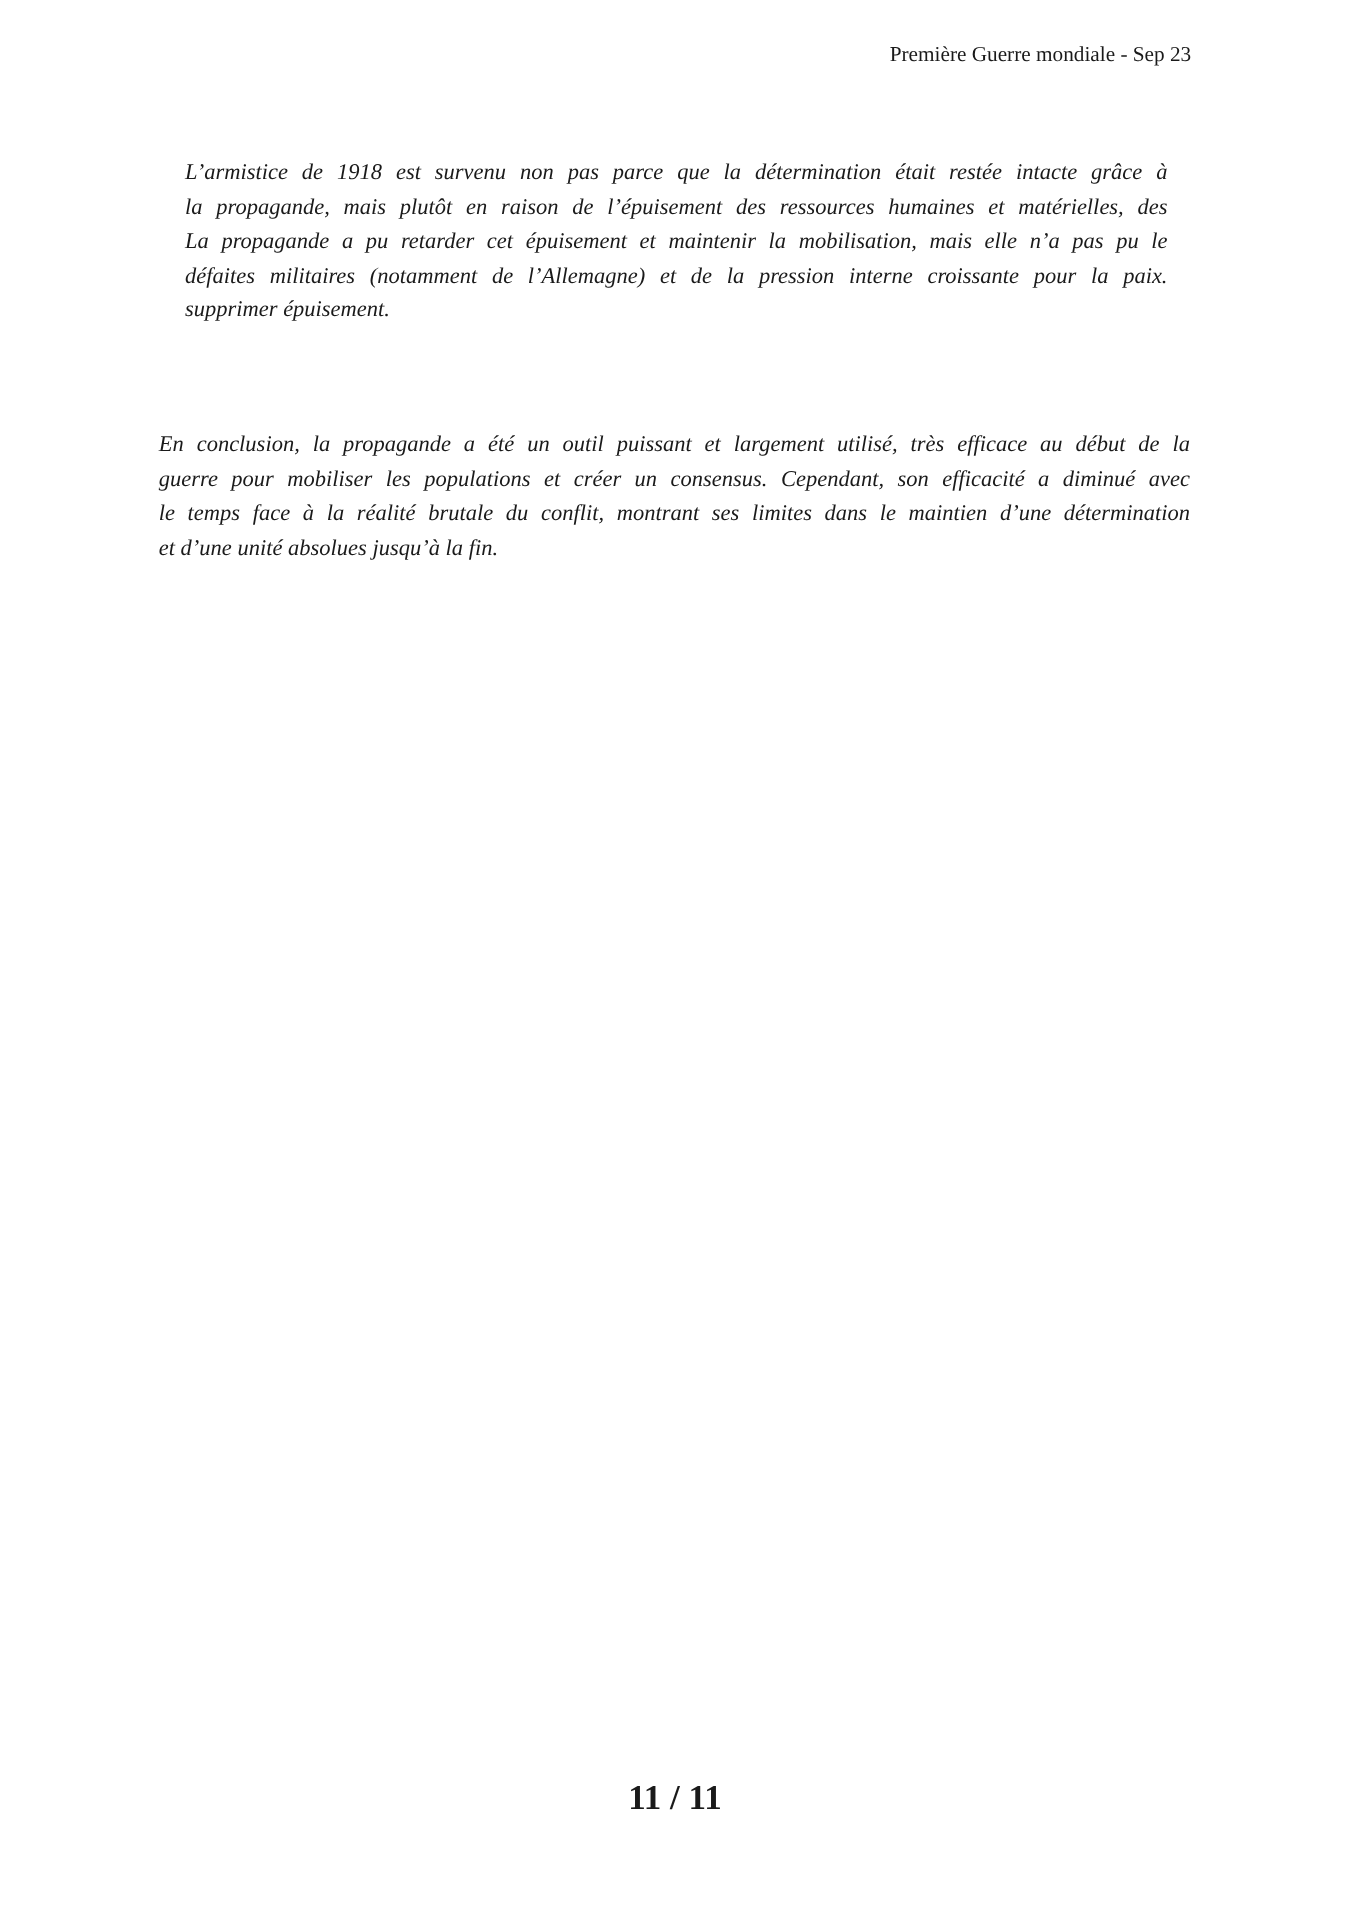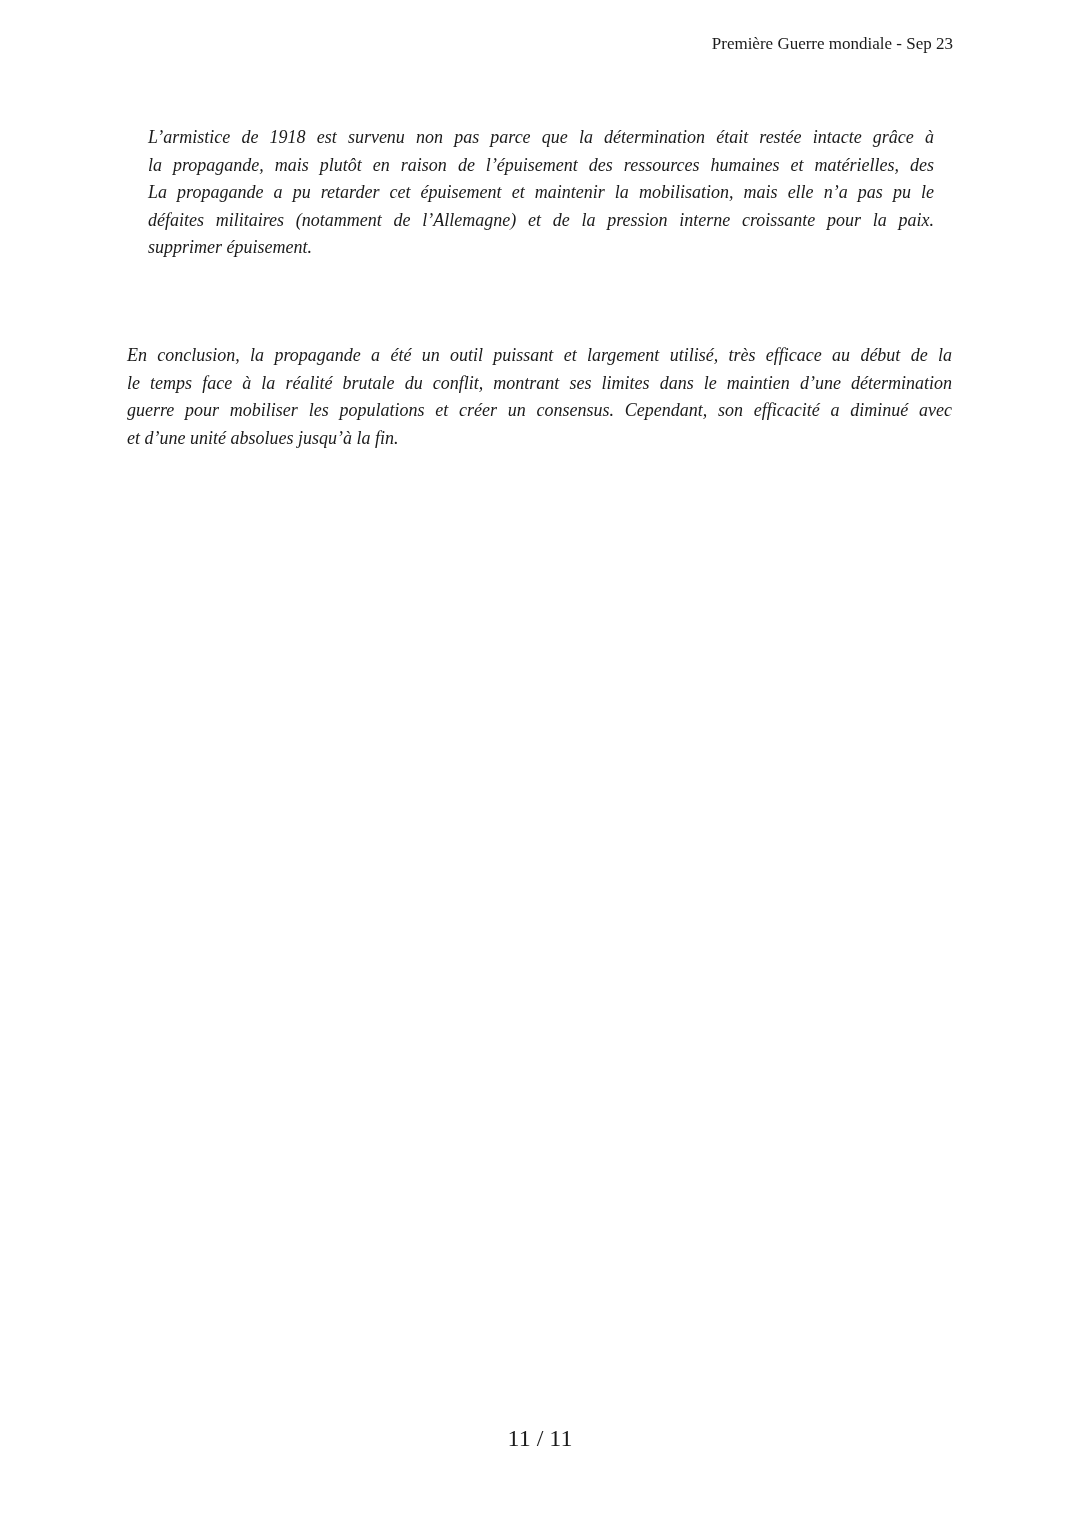--- a/index.html
+++ b/index.html
@@ -53,41 +53,42 @@
   .tline:last-child {
     text-align-last: left;
     -moz-text-align-last: left;
   }
   .page-footer {
     position: absolute;
     top: 1425px;
     left: 0;
     width: 100%;
     text-align: center;
-    font-size: 24px;
+    font-size: 28px;
     line-height: 27px;
+    font-weight: bold;
   }
 </style>
 </head>
 <body>
 
 <div class="page">
 
   <div class="running-header">Première Guerre mondiale - Sep 23</div>
 
   <div class="quote-block">
       <div class="tline">L’armistice de 1918 est survenu non pas parce que la détermination était restée intacte grâce à</div>
       <div class="tline">la propagande, mais plutôt en raison de l’épuisement des ressources humaines et matérielles, des</div>
       <div class="tline">La propagande a pu retarder cet épuisement et maintenir la mobilisation, mais elle n’a pas pu le</div>
       <div class="tline">défaites militaires (notamment de l’Allemagne) et de la pression interne croissante pour la paix.</div>
       <div class="tline">supprimer épuisement.</div>
     </div>
 
   <div class="conclusion-block">
       <div class="tline">En conclusion, la propagande a été un outil puissant et largement utilisé, très efficace au début de la</div>
+      <div class="tline">guerre pour mobiliser les populations et créer un consensus. Cependant, son efficacité a diminué avec</div>
       <div class="tline">le temps face à la réalité brutale du conflit, montrant ses limites dans le maintien d’une détermination</div>
-      <div class="tline">guerre pour mobiliser les populations et créer un consensus. Cependant, son efficacité a diminué avec</div>
       <div class="tline">et d’une unité absolues jusqu’à la fin.</div>
     </div>
 
   <div class="page-footer">11 / 11</div>
 
 </div>
 
 </body></html>

